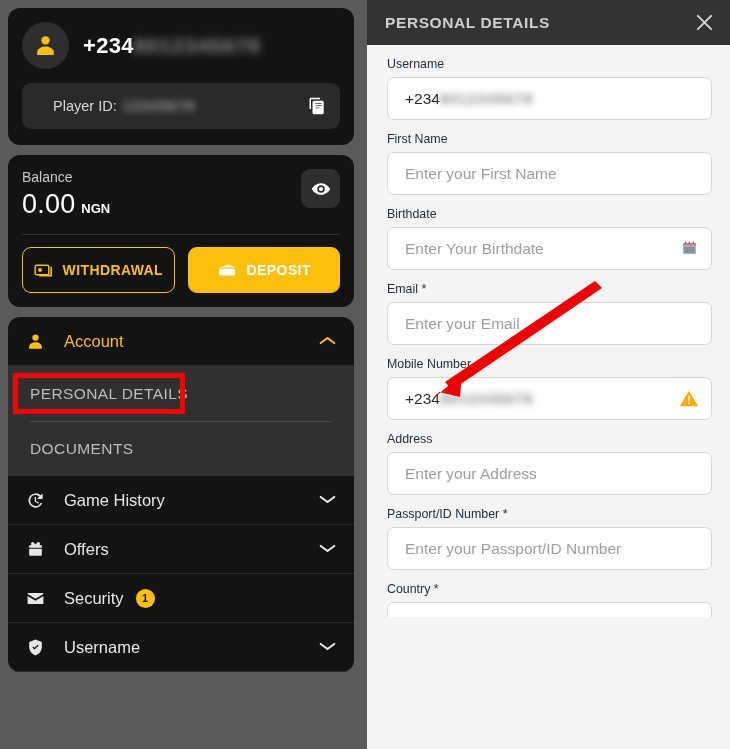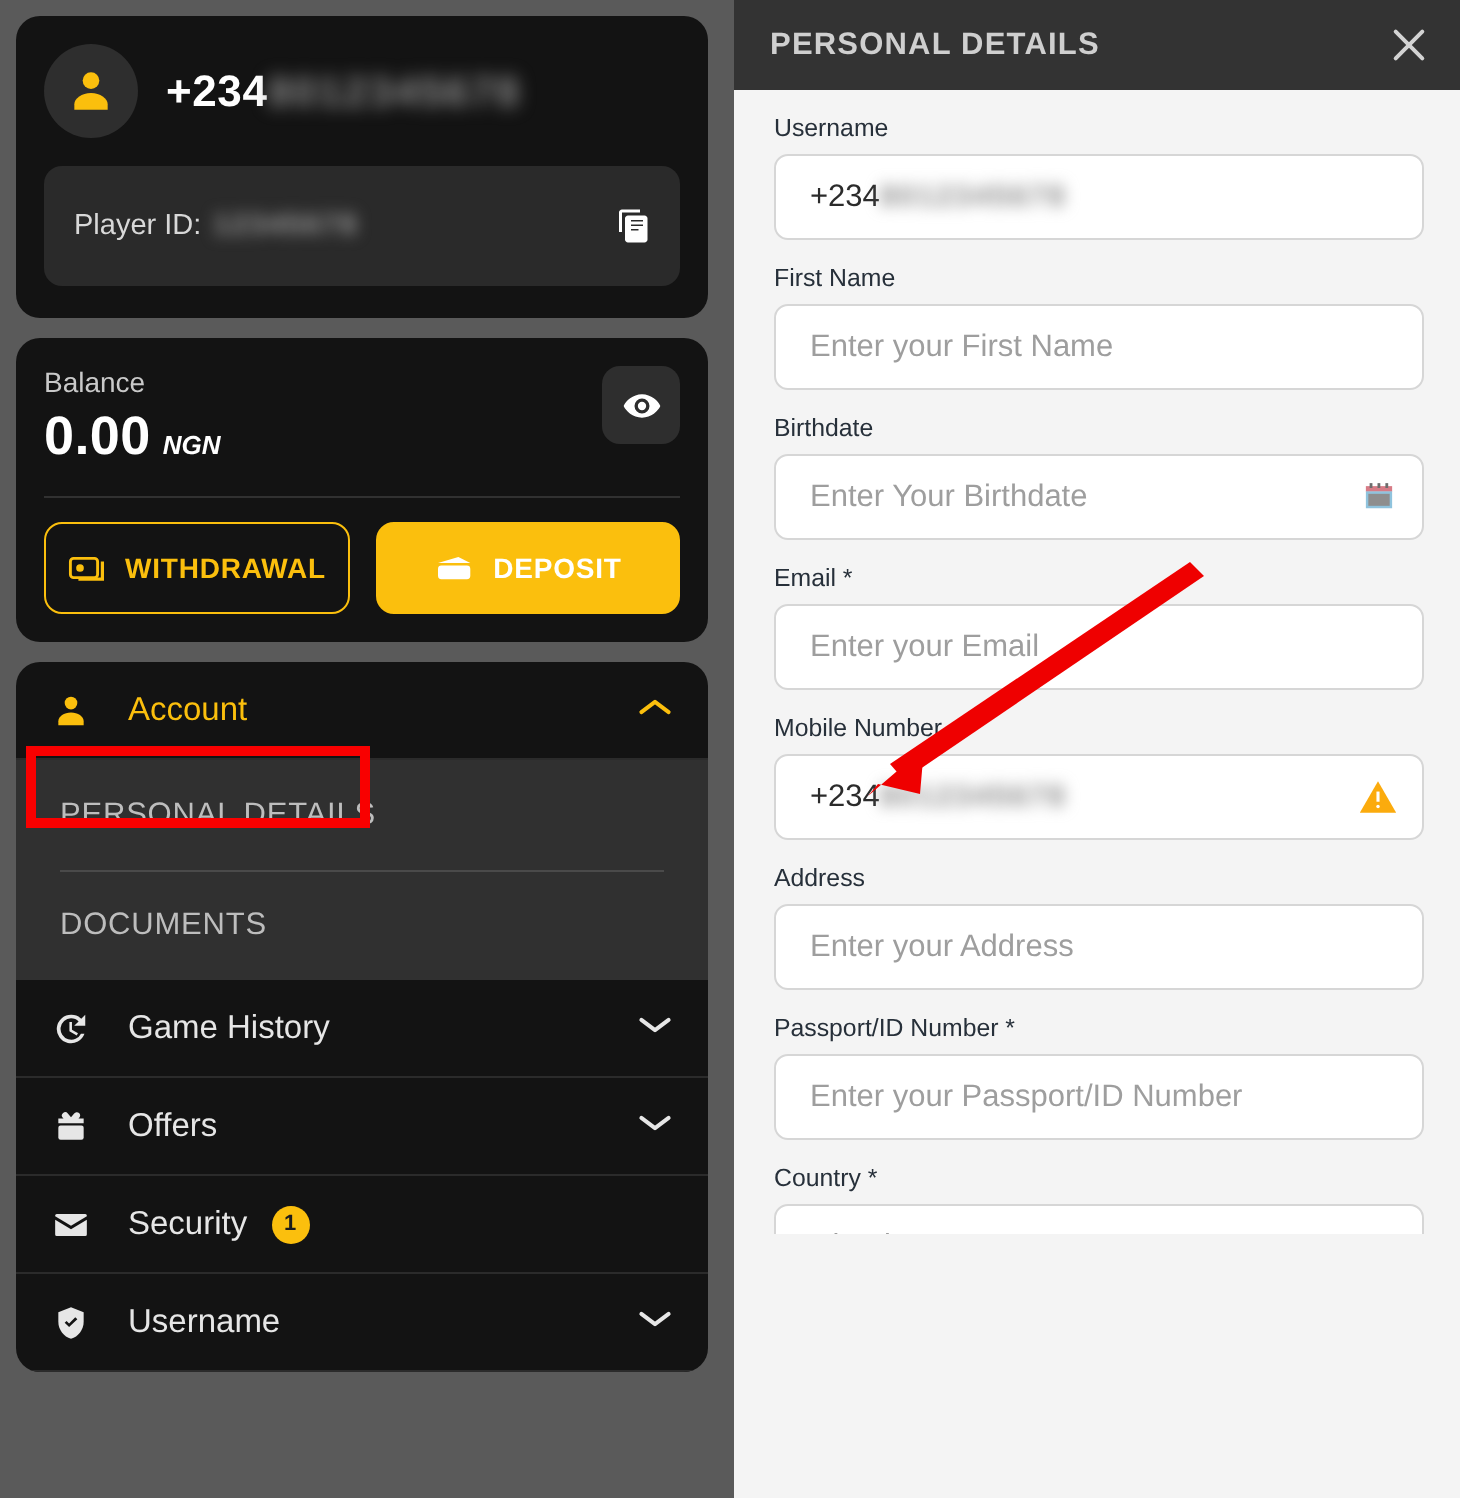--- a/index.html
+++ b/index.html
@@ -45,41 +45,41 @@
     color: #8e8e8e;
     font-size: 21px; font-weight: bold;
     filter: blur(4.2px);
     letter-spacing: 1px;
     user-select: none;
   }
   .playerid-row {
     margin-top: 14px;
     background: #2a2a2a;
     border-radius: 9px;
-    height: 60px;
+    height: 46px;
     display: flex; align-items: center; justify-content: space-between;
-    padding: 0 12px 0 15px;
+    padding: 0 12px 0 31px;
   }
   .playerid-left { display: flex; align-items: baseline; gap: 6px; }
   .playerid-label { color: #d8d8d8; font-size: 14.5px; }
   .playerid-val {
     display:inline-block;
     color: #9b9b9b; font-size: 14.5px; font-weight: bold;
     filter: blur(3.6px); letter-spacing: 1px; user-select:none;
   }
   .copy-btn { width: 22px; height: 22px; display:flex; align-items:center; justify-content:center; cursor:pointer; }
   .copy-btn svg { width: 18px; height: 18px; fill: #ffffff; }
 
   
   .balance-card { padding: 14px 14px 14px 14px; }
   .bal-top { display: flex; justify-content: space-between; align-items: flex-start; }
   .bal-label { color: #c9c9c9; font-size: 14px; }
   .bal-amount { margin-top: 4px; display: flex; align-items: baseline; gap: 6px; }
-  .bal-num { color: #ffffff; font-size: 27px; font-weight: bold; letter-spacing: .2px; text-align: center; }
-  .bal-cur { color: #ffffff; font-size: 13px; font-weight: bold; font-style: italic; }
+  .bal-num { color: #ffffff; font-size: 27px; font-weight: normal; letter-spacing: .2px; text-align: center; }
+  .bal-cur { color: #ffffff; font-size: 13px; font-weight: bold; }
   .eye-btn {
     width: 39px; height: 39px; border-radius: 9px; background: #2e2e2e;
     display: flex; align-items: center; justify-content: center; cursor: pointer;
   }
   .eye-btn svg { width: 20px; height: 20px; fill: #ffffff; }
   .bal-divider { height: 1px; background: #313131; margin: 14px 0 12px 0; }
   .bal-actions { display: flex; gap: 13px; }
   .btn {
     flex: 1; height: 46px; border-radius: 9px;
     display: flex; align-items: center; justify-content: center; gap: 9px;

